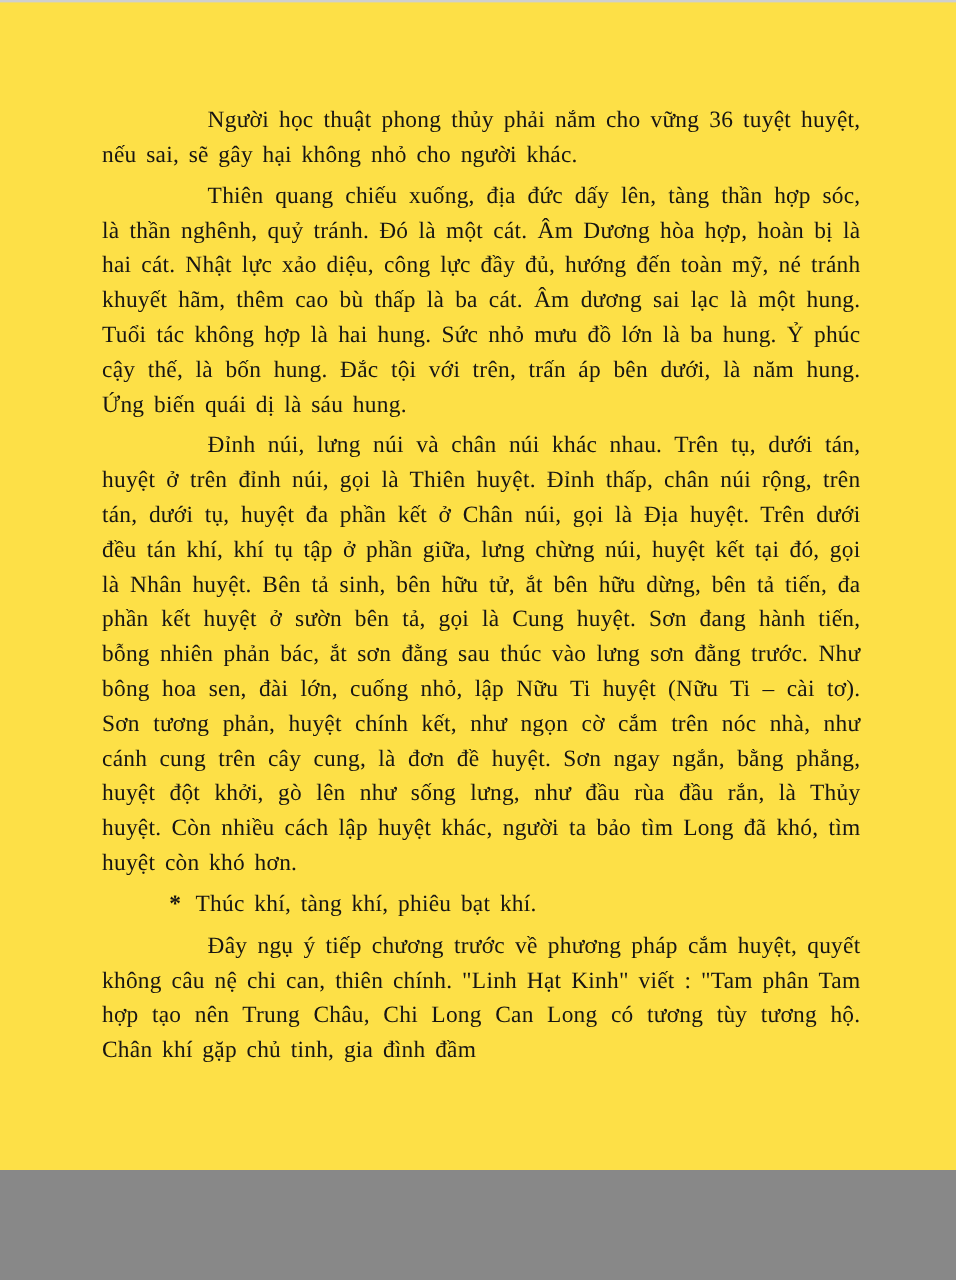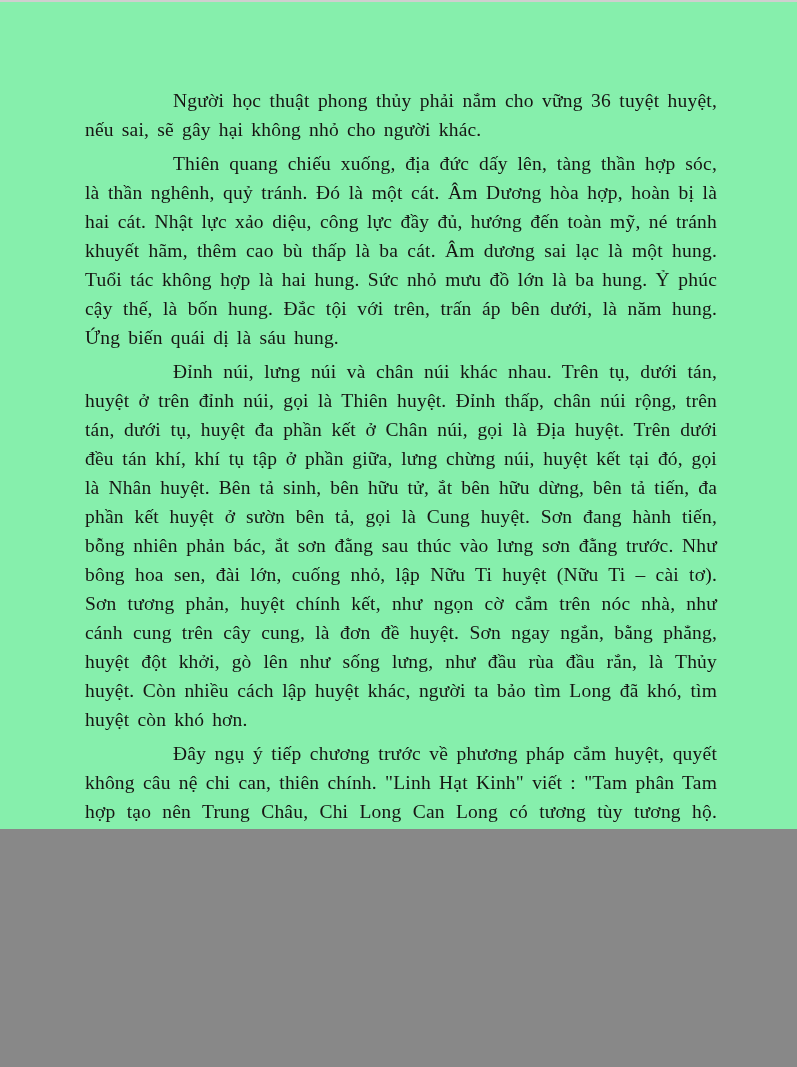--- a/index.html
+++ b/index.html
@@ -1,21 +1,21 @@
 <!DOCTYPE html>
 <html><head>
 <meta charset="utf-8">
 <style>
   html, body { margin: 0; padding: 0; background: #888; }
   .page {
     position: relative;
     width: 797px;
-    height: 829px;
+    height: 975px;
     margin: 0 auto;
-    background: #86efac;
+    background: #fde047;
     font-family: "Liberation Serif", "DejaVu Serif", serif;
     color: #171513;
     overflow: hidden;
     border-top: 2px solid #cfcfcf;
     box-sizing: border-box;
   }
   .body-text {
     position: absolute;
     left: 85px;
     top: 84px;
@@ -79,22 +79,22 @@
 </style>
 </head>
 <body>
 
 <div class="page">
 
   <div class="body-text" id="paragraphs">
       <div class="para">Người học thuật phong thủy phải nắm cho vững 36 tuyệt huyệt, nếu sai, sẽ gây hại không nhỏ cho người khác.</div>
       <div class="para">Thiên quang chiếu xuống, địa đức dấy lên, tàng thần hợp sóc, là thần nghênh, quỷ tránh. Đó là một cát. Âm Dương hòa hợp, hoàn bị là hai cát. Nhật lực xảo diệu, công lực đầy đủ, hướng đến toàn mỹ, né tránh khuyết hãm, thêm cao bù thấp là ba cát. Âm dương sai lạc là một hung. Tuổi tác không hợp là hai hung. Sức nhỏ mưu đồ lớn là ba hung. Ỷ phúc cậy thế, là bốn hung. Đắc tội với trên, trấn áp bên dưới, là năm hung. Ứng biến quái dị là sáu hung.</div>
       <div class="para">Đỉnh núi, lưng núi và chân núi khác nhau. Trên tụ, dưới tán, huyệt ở trên đỉnh núi, gọi là Thiên huyệt. Đỉnh thấp, chân núi rộng, trên tán, dưới tụ, huyệt đa phần kết ở Chân núi, gọi là Địa huyệt. Trên dưới đều tán khí, khí tụ tập ở phần giữa, lưng chừng núi, huyệt kết tại đó, gọi là Nhân huyệt. Bên tả sinh, bên hữu tử, ắt bên hữu dừng, bên tả tiến, đa phần kết huyệt ở sườn bên tả, gọi là Cung huyệt. Sơn đang hành tiến, bỗng nhiên phản bác, ắt sơn đằng sau thúc vào lưng sơn đằng trước. Như bông hoa sen, đài lớn, cuống nhỏ, lập Nữu Ti huyệt (Nữu Ti – cài tơ). Sơn tương phản, huyệt chính kết, như ngọn cờ cắm trên nóc nhà, như cánh cung trên cây cung, là đơn đề huyệt. Sơn ngay ngắn, bằng phẳng, huyệt đột khởi, gò lên như sống lưng, như đầu rùa đầu rắn, là Thủy huyệt. Còn nhiều cách lập huyệt khác, người ta bảo tìm Long đã khó, tìm huyệt còn khó hơn.</div>
+      <div class="para bullet"><span class="marker">*</span><span>Thúc khí, tàng khí, phiêu bạt khí.</span></div>
       <div class="para">Đây ngụ ý tiếp chương trước về phương pháp cắm huyệt, quyết không câu nệ chi can, thiên chính. "Linh Hạt Kinh" viết : "Tam phân Tam hợp tạo nên Trung Châu, Chi Long Can Long có tương tùy tương hộ. Chân khí gặp chủ tinh, gia đình đầm</div>
-      <div class="para bullet"><span class="marker">*</span><span>Thúc khí, tàng khí, phiêu bạt khí.</span></div>
     </div>
 
   <div class="page-number">338</div>
 
   <div class="logo">
     <span class="logo-frame" style="background: rgb(216, 136, 125);">
       <span class="logo-frame-inner">
         <svg width="33" height="33" viewBox="0 0 40 40">
           <circle cx="20" cy="20" r="16" fill="#ffffff" stroke="#4a4a4a" stroke-width="1.5"></circle>
           <path d="M20,4 a16,16 0 0,1 0,32 a8,8 0 0,1 0,-16 a8,8 0 0,0 0,-16 z" fill="#474747"></path>

